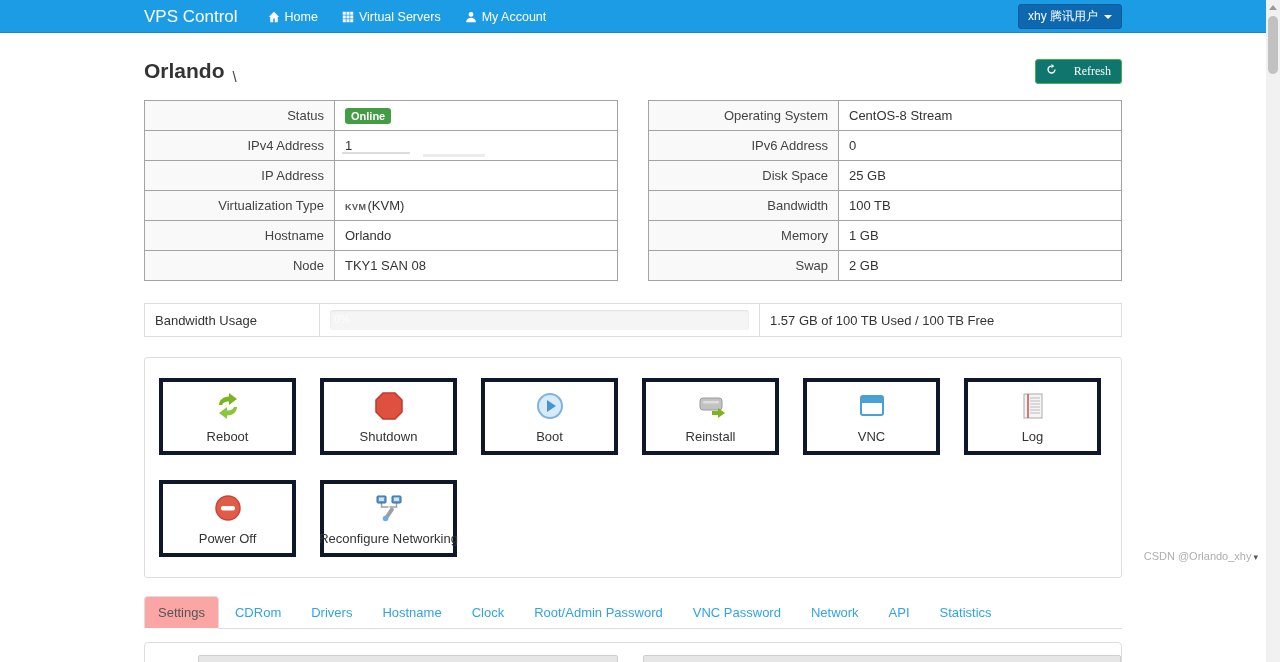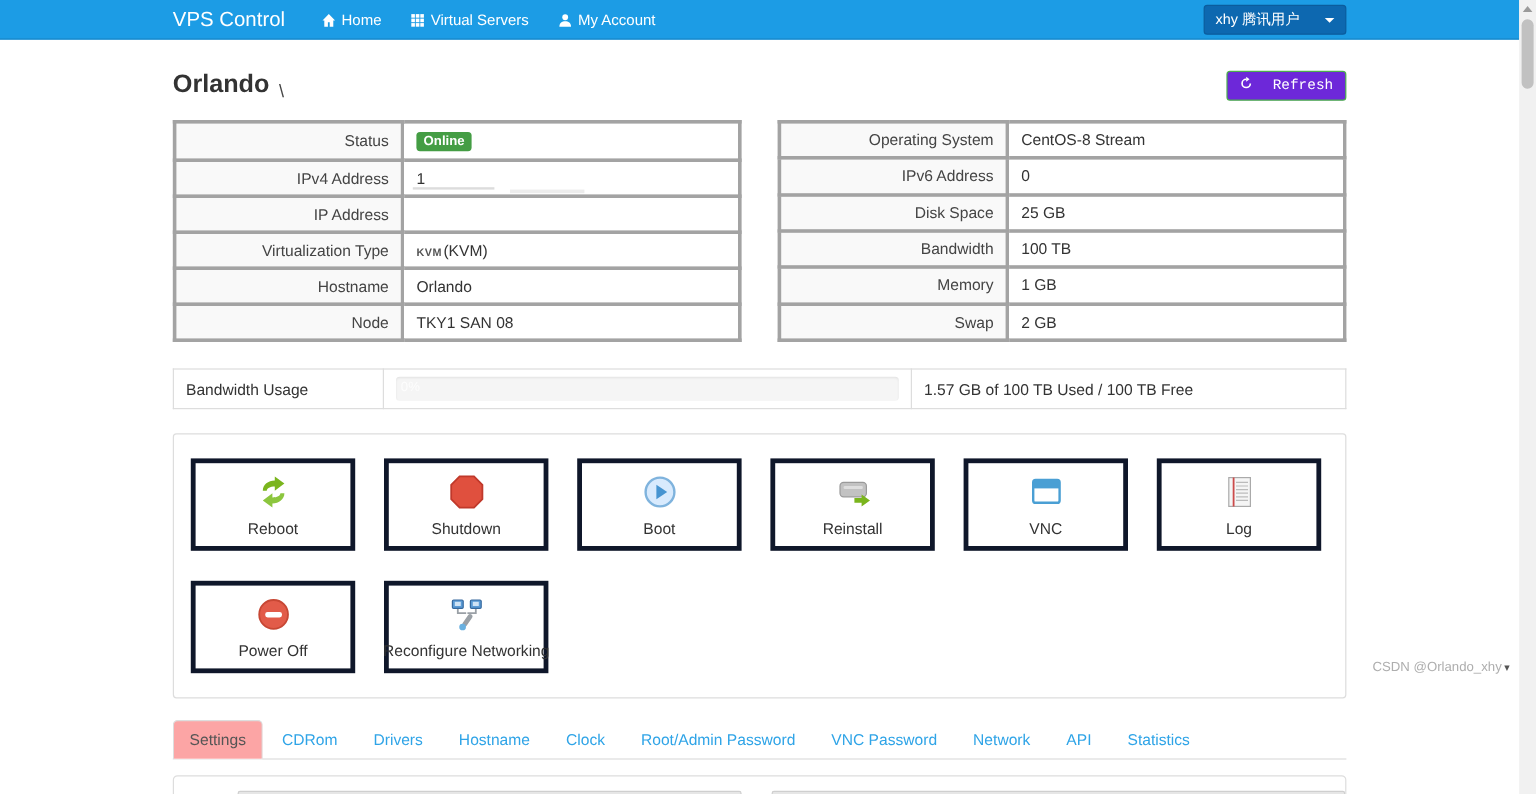--- a/index.html
+++ b/index.html
@@ -10,37 +10,37 @@
 
   
   .navbar { height:33px; background:#1c9ce5; border-bottom:1px solid #1687c9; }
   .nav-inner { width:978px; margin:0 auto; height:33px; display:flex; align-items:center; }
   .brand { color:#fff; font-size:17px; margin-right:30px; text-decoration:none; cursor:pointer; }
   .nav-item { color:#fff; font-size:12.5px; text-decoration:none; cursor:pointer;
     display:flex; align-items:center; gap:5px; margin-right:24px; }
   .nav-item svg { display:block; }
   .user-btn { margin-left:auto; background:#0d68b0; border:1px solid #0b5c9d; color:#fff;
     font-size:12px; padding:3px 9px; border-radius:3px; cursor:pointer;
-    display:flex; align-items:center; gap:21px; font-family:inherit; }
+    display:flex; align-items:center; gap:6px; font-family:inherit; }
   .caret { width:0; height:0; border-left:4px solid transparent; border-right:4px solid transparent;
     border-top:4px solid #fff; display:inline-block; }
 
   
   .container { width:978px; margin:0 auto; position:relative; }
   .page-header { display:flex; align-items:center; margin-top:23px; margin-bottom:14px; height:30px; }
   .page-title { font-size:21px; font-weight:bold; color:#333; }
   .title-mark { font-size:15px; color:#444; margin-left:8px; margin-top:10px; }
-  .btn-refresh { margin-left:auto; background:#6d28d9; border:1px solid #4cae4c; color:#fff;
+  .btn-refresh { margin-left:auto; background:#0f766e; border:1px solid #4cae4c; color:#fff;
     font-size:12px; padding:4px 10px; border-radius:3px; cursor:pointer;
-    display:flex; align-items:center; gap:17px; font-family:Liberation Mono, monospace; }
+    display:flex; align-items:center; gap:17px; font-family:Liberation Serif, serif; }
 
   
   .info-tables { display:flex; justify-content:space-between; }
   table.info { border-collapse:collapse; width:474px; }
-  table.info td { border:3px solid #a3a3a3; padding:6px 10px; height:30px; font-size:13px;margin-left:14px; }
+  table.info td { border:1px solid #a3a3a3; padding:6px 10px; height:30px; font-size:13px;margin-left:14px; }
   td.lbl { background:#f9f9f9; text-align:right; color:#444; width:190px; }
   td.val { background:#fff; color:#333; position:relative; }
   .badge-online { background:#449d44; color:#fff; font-size:11px; font-weight:bold;
     padding:2px 6px; border-radius:3px; display:inline-block; }
   .kvm-logo { font-size:9px; font-weight:bold; color:#555; letter-spacing:0.5px; margin-right:1px; }
   .redact1 { position:absolute; left:7px; top:21px; width:68px; height:2px; background:#dcdcdc; }
   .redact2 { position:absolute; left:88px; top:23px; width:62px; height:3px; background:#ececec; }
 
   
   table.bandwidth { border-collapse:collapse; width:978px; margin-top:22px; }

